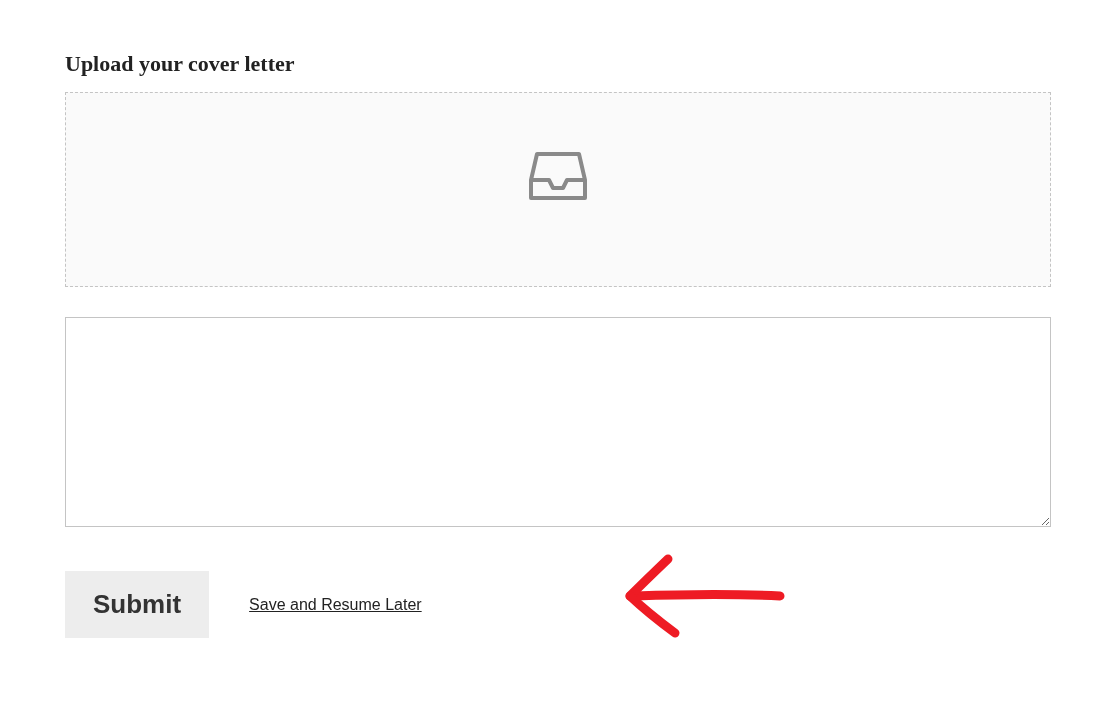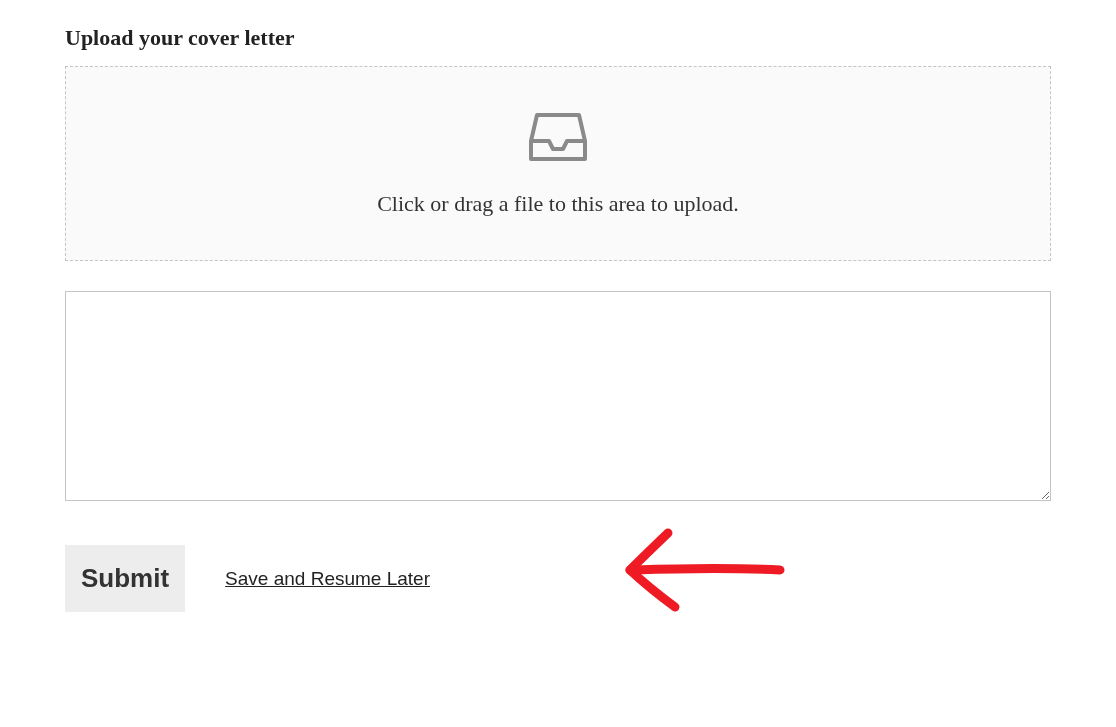--- a/index.html
+++ b/index.html
@@ -17,20 +17,21 @@
     }
     .field-group {
       margin-bottom: 30px;
     }
     .field-label {
       font-size: 22px;
       font-weight: bold;
       color: #222;
       margin-bottom: 15px;
       display: block;
+      margin-top: 26px;
     }
     .upload-area {
       border: 1px dashed #c4c4c4;
       background: #fafafa;
       height: 195px;
       display: flex;
       flex-direction: column;
       align-items: center;
       justify-content: center;
       cursor: pointer;
@@ -57,30 +58,30 @@
     .form-actions {
       display: flex;
       align-items: center;
       gap: 40px;
       margin-top: 40px;
       position: relative;
     }
     .submit-button {
       background: #ededed;
       border: none;
-      padding: 18px 16px;
+      padding: 18px 28px;
       font-size: 26px;
       font-weight: bold;
       font-family: Arial, Helvetica, sans-serif;
       color: #333;
       cursor: pointer;
     }
     .save-link {
       font-family: Arial, Helvetica, sans-serif;
-      font-size: 19px;
+      font-size: 16px;
       color: #222;
       text-decoration: underline;
       cursor: pointer;
     }
     .annotation-arrow {
       position: absolute;
       left: 555px;
       top: -30px;
       pointer-events: none;
     }
@@ -88,21 +89,20 @@
 </head>
 <body>
 
 <div class="field-group">
   <label class="field-label">Upload your cover letter</label>
   <div class="upload-area">
     <svg class="upload-icon" viewBox="0 0 58 52" fill="none" stroke="#8a8a8a" stroke-width="4" stroke-linejoin="round">
       <path d="M 8 4 L 50 4 L 56 30 L 56 48 L 2 48 L 2 30 L 8 4 Z"></path>
       <path d="M 2 30 L 20 30 L 24 38 L 34 38 L 38 30 L 56 30"></path>
     </svg>
-    <div class="upload-text">Click or drag a file to this area to upload.</div>
   </div>
 </div>
 
 <div class="field-group">
   <textarea class="textarea-input" value="" style=""></textarea>
 </div>
 
 <div class="form-actions">
   <button class="submit-button">Submit</button>
   <a class="save-link">Save and Resume Later</a>

